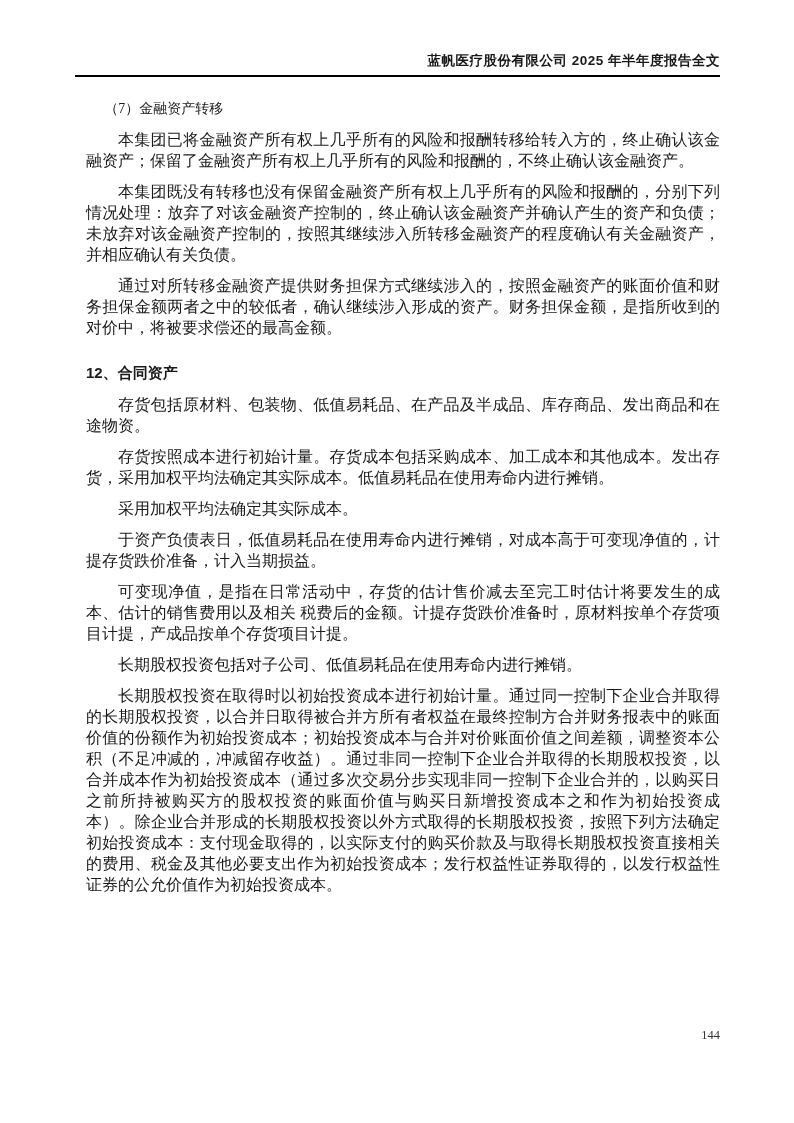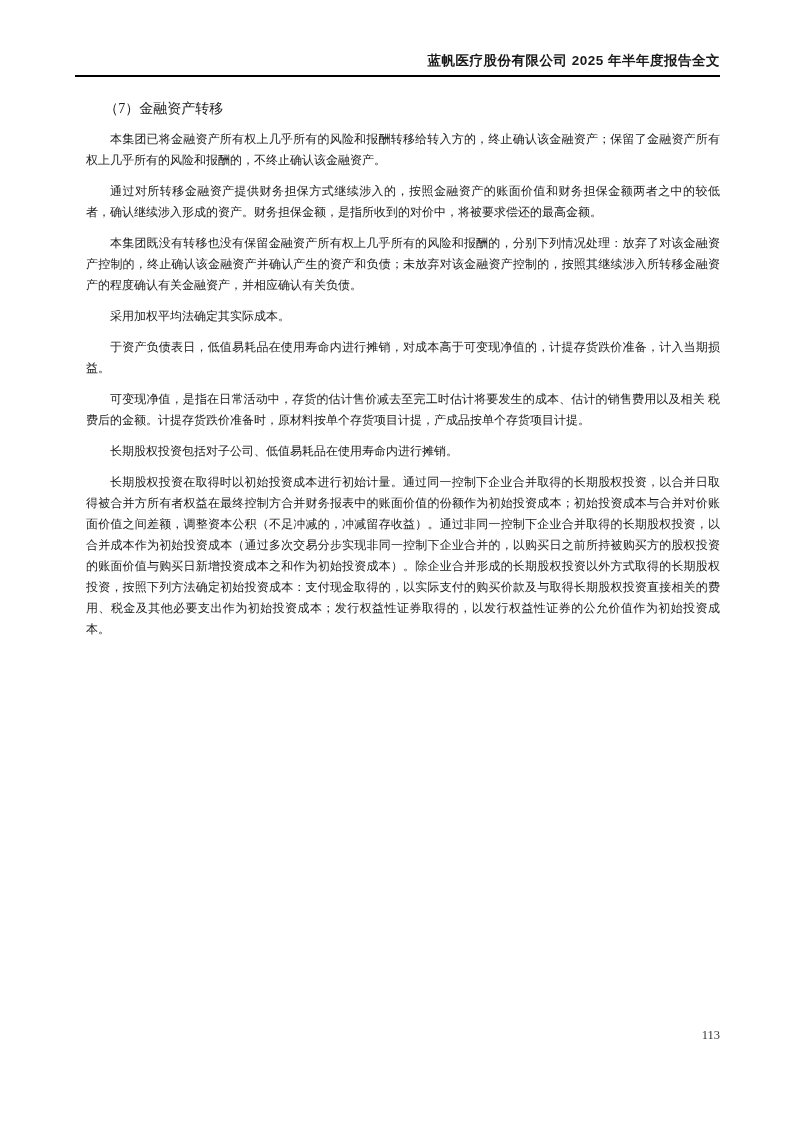--- a/index.html
+++ b/index.html
@@ -37,21 +37,21 @@
   }
   .content {
     position: absolute;
     left: 75px;
     right: 74px;
     top: 88px;
     margin-left: 11px;
   }
   .block { color: #1a1a1a; }
   .para {
-    font-size: 12px;
+    font-size: 16px;
     line-height: 21px;
     text-align: justify;
     text-indent: 2em;
     margin: 10px 0 0 0;
   }
   .subheading {
     font-size: 14px;
     line-height: 21px;
     text-indent: 1.3em;
     margin: 10px 0 0 0;
@@ -76,25 +76,28 @@
 
 <div class="page">
   <div class="header">
     <div class="header-title">蓝帆医疗股份有限公司 2025 年半年度报告全文</div>
     <div class="header-rule"></div>
   </div>
 
   <div class="content">
       <div class="block subheading">（7）金融资产转移</div>
       <div class="block para">本集团已将金融资产所有权上几乎所有的风险和报酬转移给转入方的，终止确认该金融资产；保留了金融资产所有权上几乎所有的风险和报酬的，不终止确认该金融资产。</div>
+      <div class="block para">本集团既没有转移也没有保留金融资产所有权上几乎所有的风险和报酬的，分别下列情况处理：放弃了对该金融资产控制的，终止确认该金融资产并确认产生的资产和负债；未放弃对该金融资产控制的，按照其继续涉入所转移金融资产的程度确认有关金融资产，并相应确认有关负债。</div>
       <div class="block para">通过对所转移金融资产提供财务担保方式继续涉入的，按照金融资产的账面价值和财务担保金额两者之中的较低者，确认继续涉入形成的资产。财务担保金额，是指所收到的对价中，将被要求偿还的最高金额。</div>
-      <div class="block para">本集团既没有转移也没有保留金融资产所有权上几乎所有的风险和报酬的，分别下列情况处理：放弃了对该金融资产控制的，终止确认该金融资产并确认产生的资产和负债；未放弃对该金融资产控制的，按照其继续涉入所转移金融资产的程度确认有关金融资产，并相应确认有关负债。</div>
+      <div class="block heading">12、合同资产</div>
+      <div class="block para">存货包括原材料、包装物、低值易耗品、在产品及半成品、库存商品、发出商品和在途物资。</div>
+      <div class="block para">存货按照成本进行初始计量。存货成本包括采购成本、加工成本和其他成本。发出存货，采用加权平均法确定其实际成本。低值易耗品在使用寿命内进行摊销。</div>
       <div class="block para">采用加权平均法确定其实际成本。</div>
       <div class="block para">于资产负债表日，低值易耗品在使用寿命内进行摊销，对成本高于可变现净值的，计提存货跌价准备，计入当期损益。</div>
       <div class="block para">可变现净值，是指在日常活动中，存货的估计售价减去至完工时估计将要发生的成本、估计的销售费用以及相关 税费后的金额。计提存货跌价准备时，原材料按单个存货项目计提，产成品按单个存货项目计提。</div>
       <div class="block para">长期股权投资包括对子公司、低值易耗品在使用寿命内进行摊销。</div>
       <div class="block para">长期股权投资在取得时以初始投资成本进行初始计量。通过同一控制下企业合并取得的长期股权投资，以合并日取得被合并方所有者权益在最终控制方合并财务报表中的账面价值的份额作为初始投资成本；初始投资成本与合并对价账面价值之间差额，调整资本公积（不足冲减的，冲减留存收益）。通过非同一控制下企业合并取得的长期股权投资，以合并成本作为初始投资成本（通过多次交易分步实现非同一控制下企业合并的，以购买日之前所持被购买方的股权投资的账面价值与购买日新增投资成本之和作为初始投资成本）。除企业合并形成的长期股权投资以外方式取得的长期股权投资，按照下列方法确定初始投资成本：支付现金取得的，以实际支付的购买价款及与取得长期股权投资直接相关的费用、税金及其他必要支出作为初始投资成本；发行权益性证券取得的，以发行权益性证券的公允价值作为初始投资成本。</div>
     </div>
 
   <div class="footer">
-    <span>113</span>
+    <span>144</span>
   </div>
 </div>
 
 </body></html>

